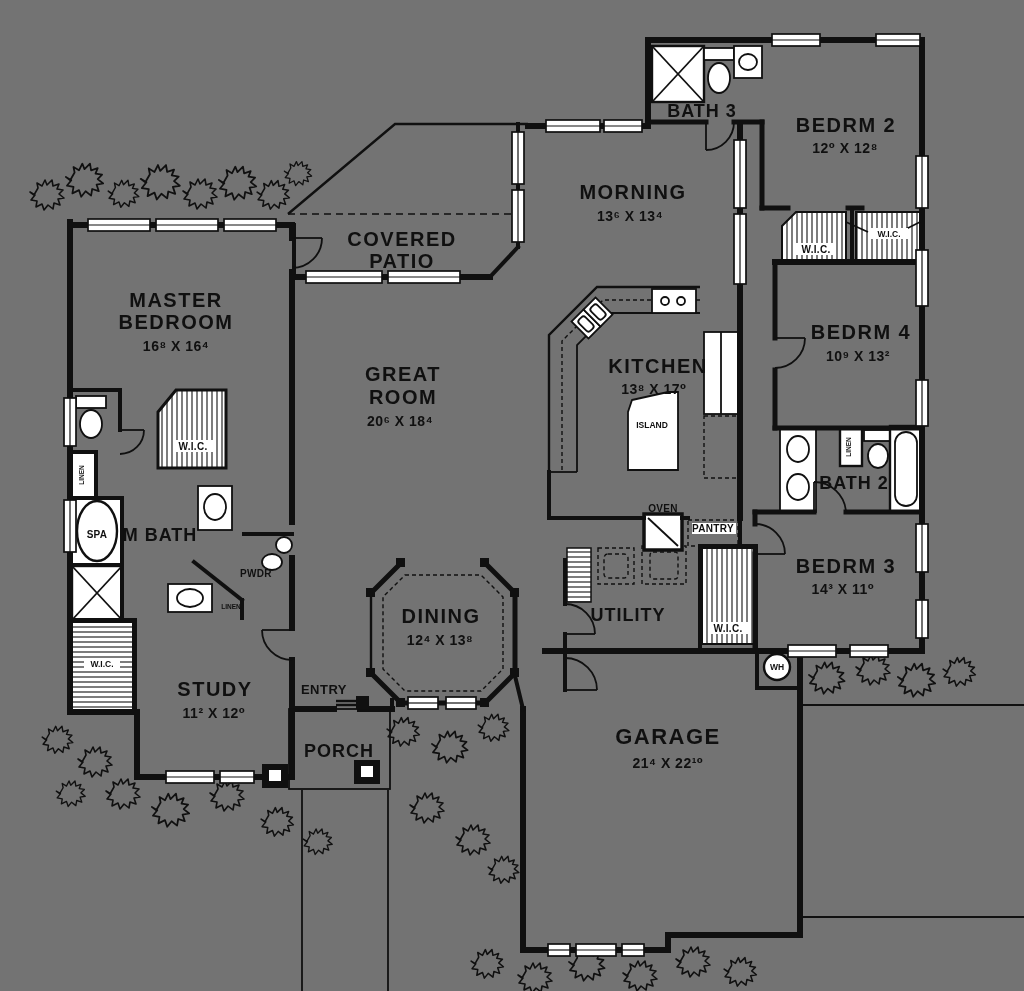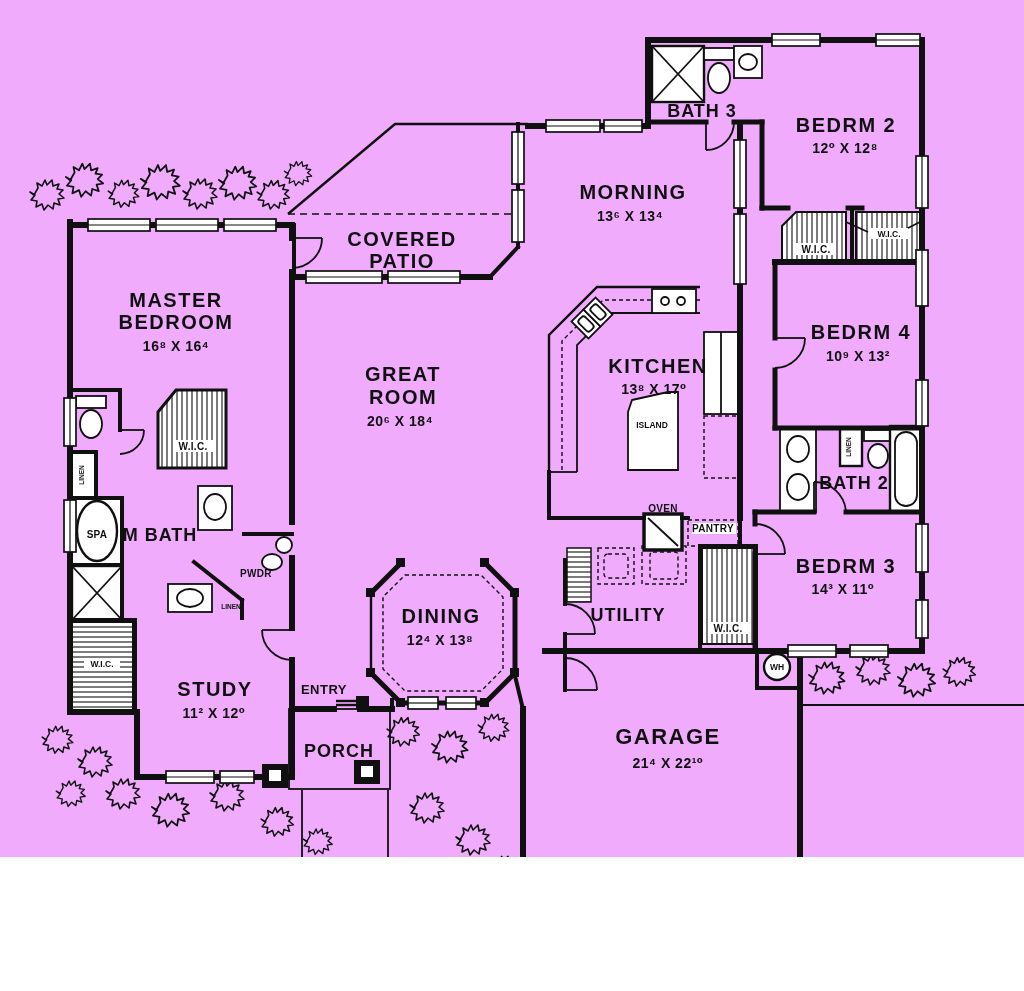--- a/index.html
+++ b/index.html
@@ -1,16 +1,16 @@
 <!DOCTYPE html>
 <html><head>
 <meta charset="utf-8">
 <style>
   html,body{margin:0;padding:0;background:#ffffff;}
-  #stage{width:1024px;height:857px;position:relative;background:#f0abfc;}
+  #stage{width:1024px;height:991px;position:relative;background:#737373;}
   svg{display:block;}
   .wall6{stroke:#101010;stroke-width:6;fill:none;stroke-linecap:square;}
   .wall5{stroke:#101010;stroke-width:5;fill:none;stroke-linecap:square;}
   .wall4{stroke:#101010;stroke-width:4;fill:none;stroke-linecap:square;}
   .thin{stroke:#101010;stroke-width:1.8;fill:none;}
   .thin2{stroke:#101010;stroke-width:2.4;fill:none;}
   .fix{fill:#ffffff;stroke:#101010;stroke-width:1.8;}
   .fix2{fill:#ffffff;stroke:#101010;stroke-width:2.4;}
   .dash{stroke:#101010;stroke-width:1.6;fill:none;stroke-dasharray:7 5;}
   .dashf{stroke:#101010;stroke-width:1.4;fill:none;stroke-dasharray:4 3;}

